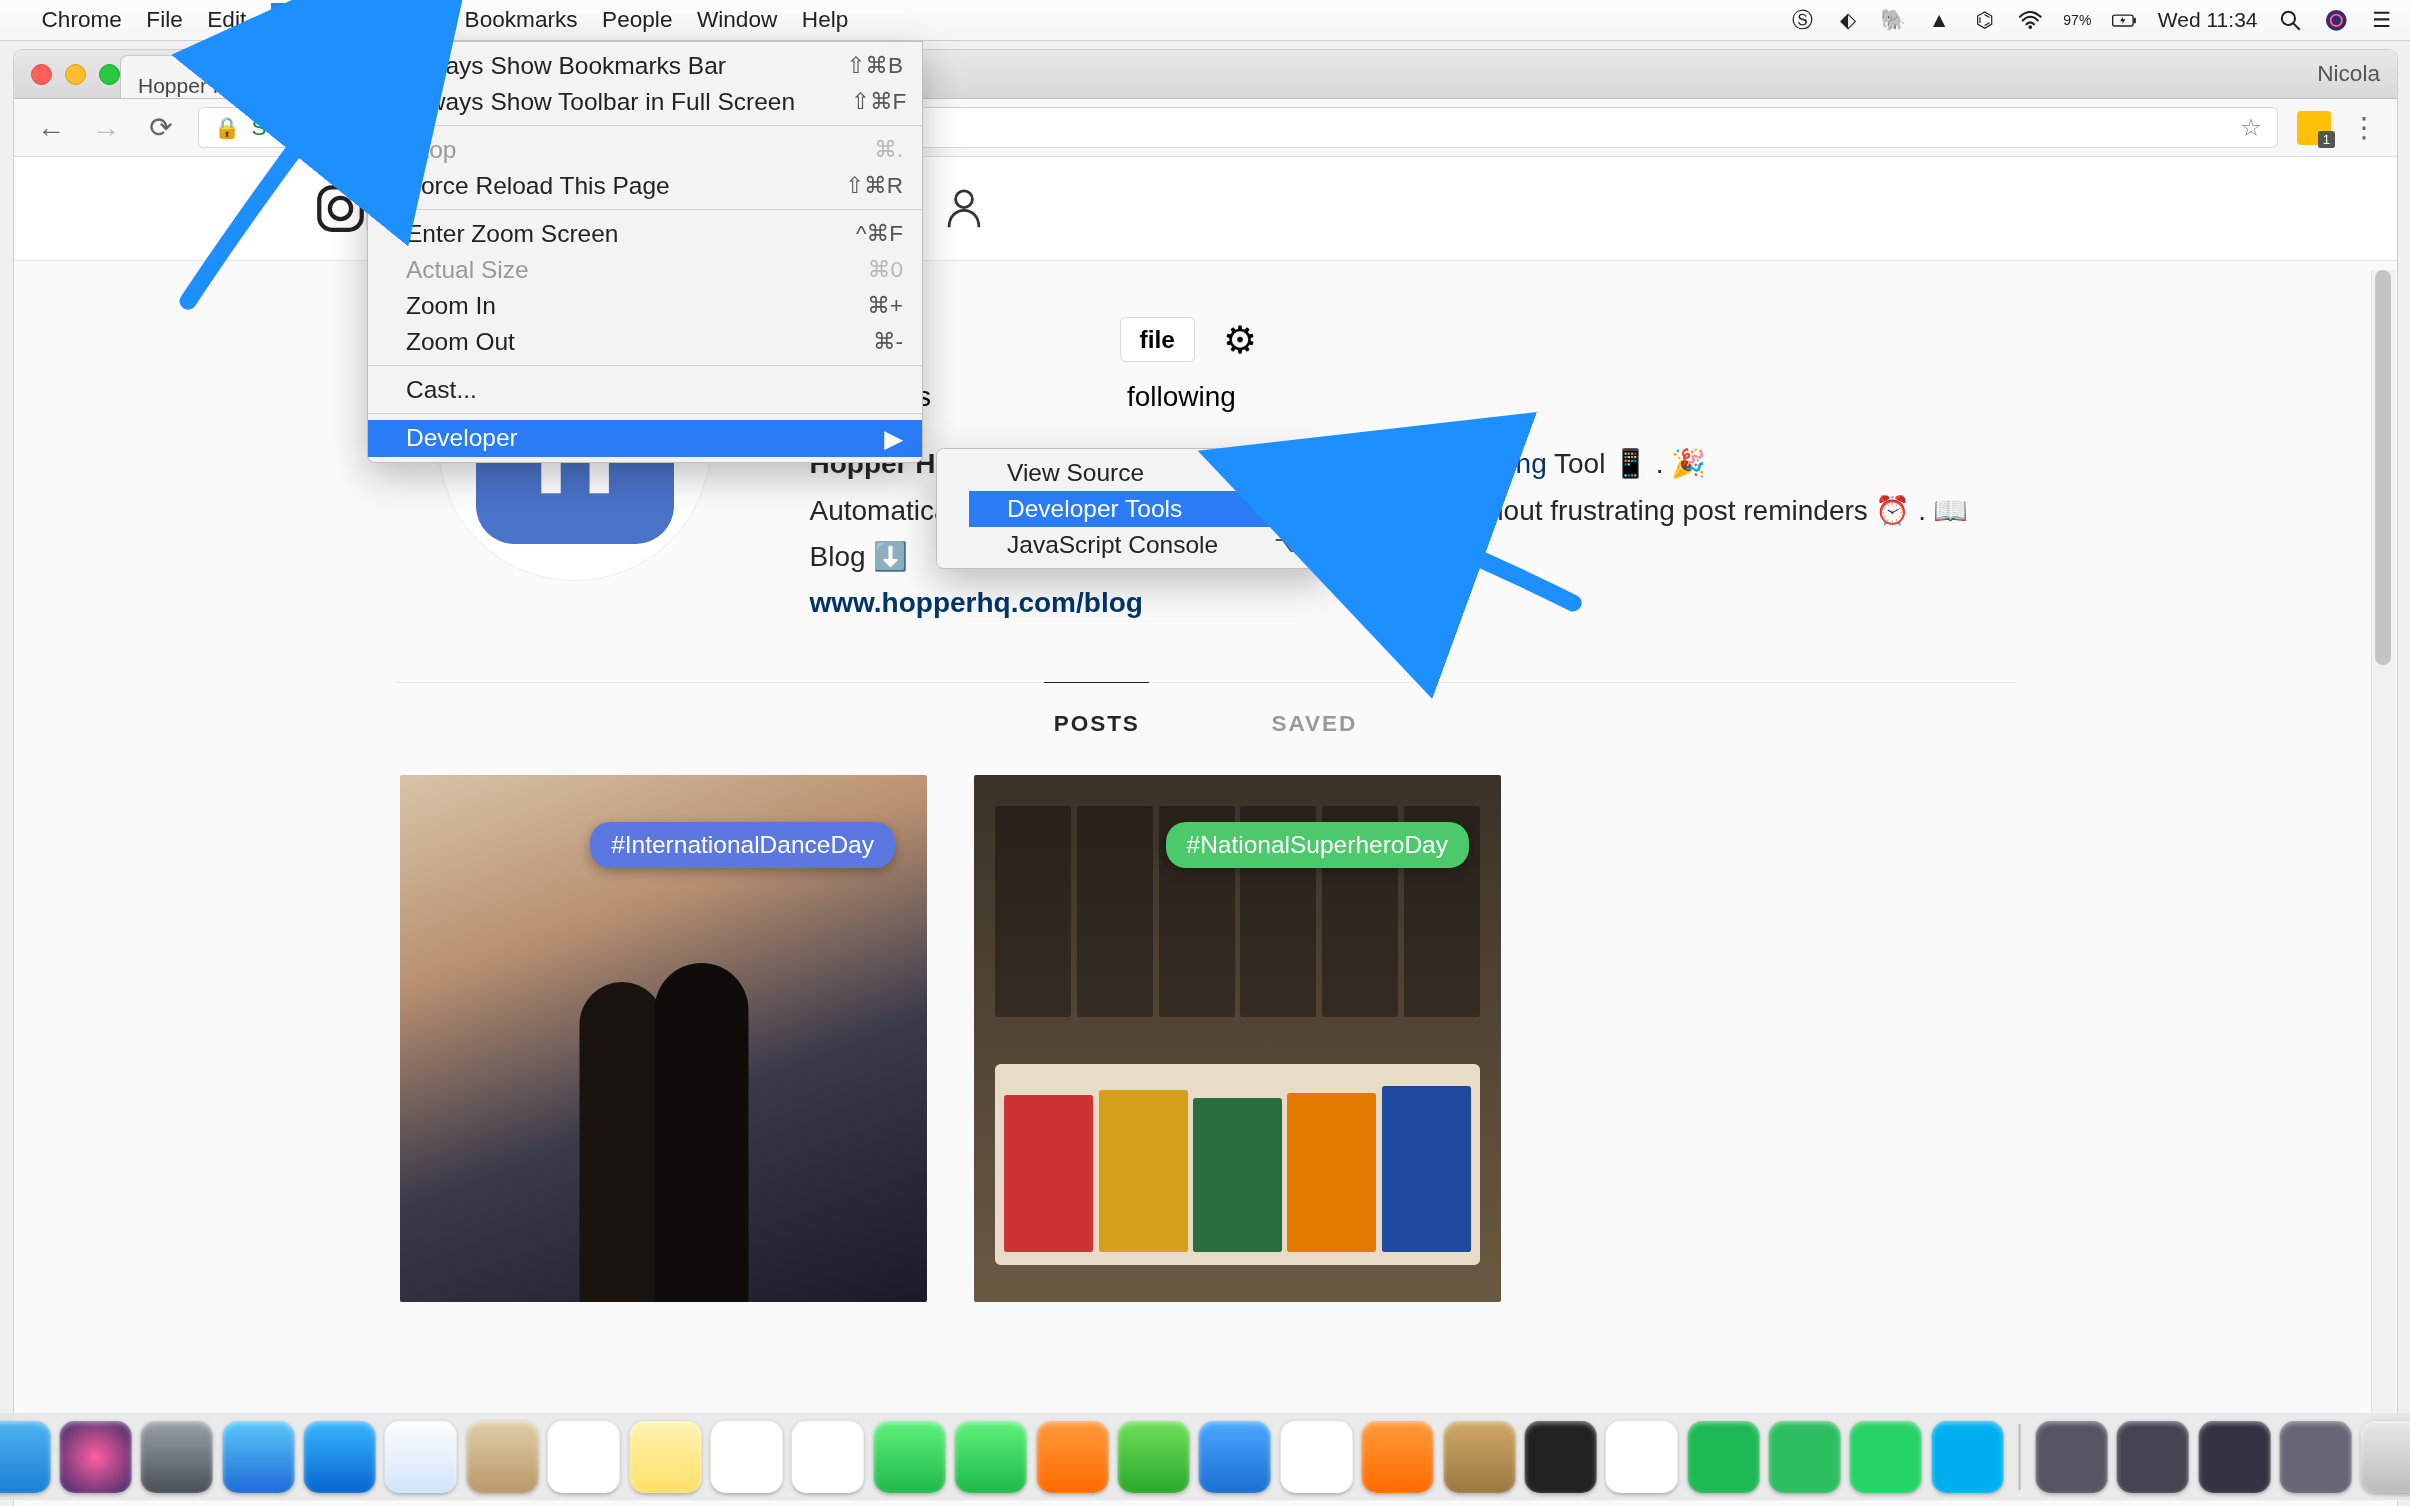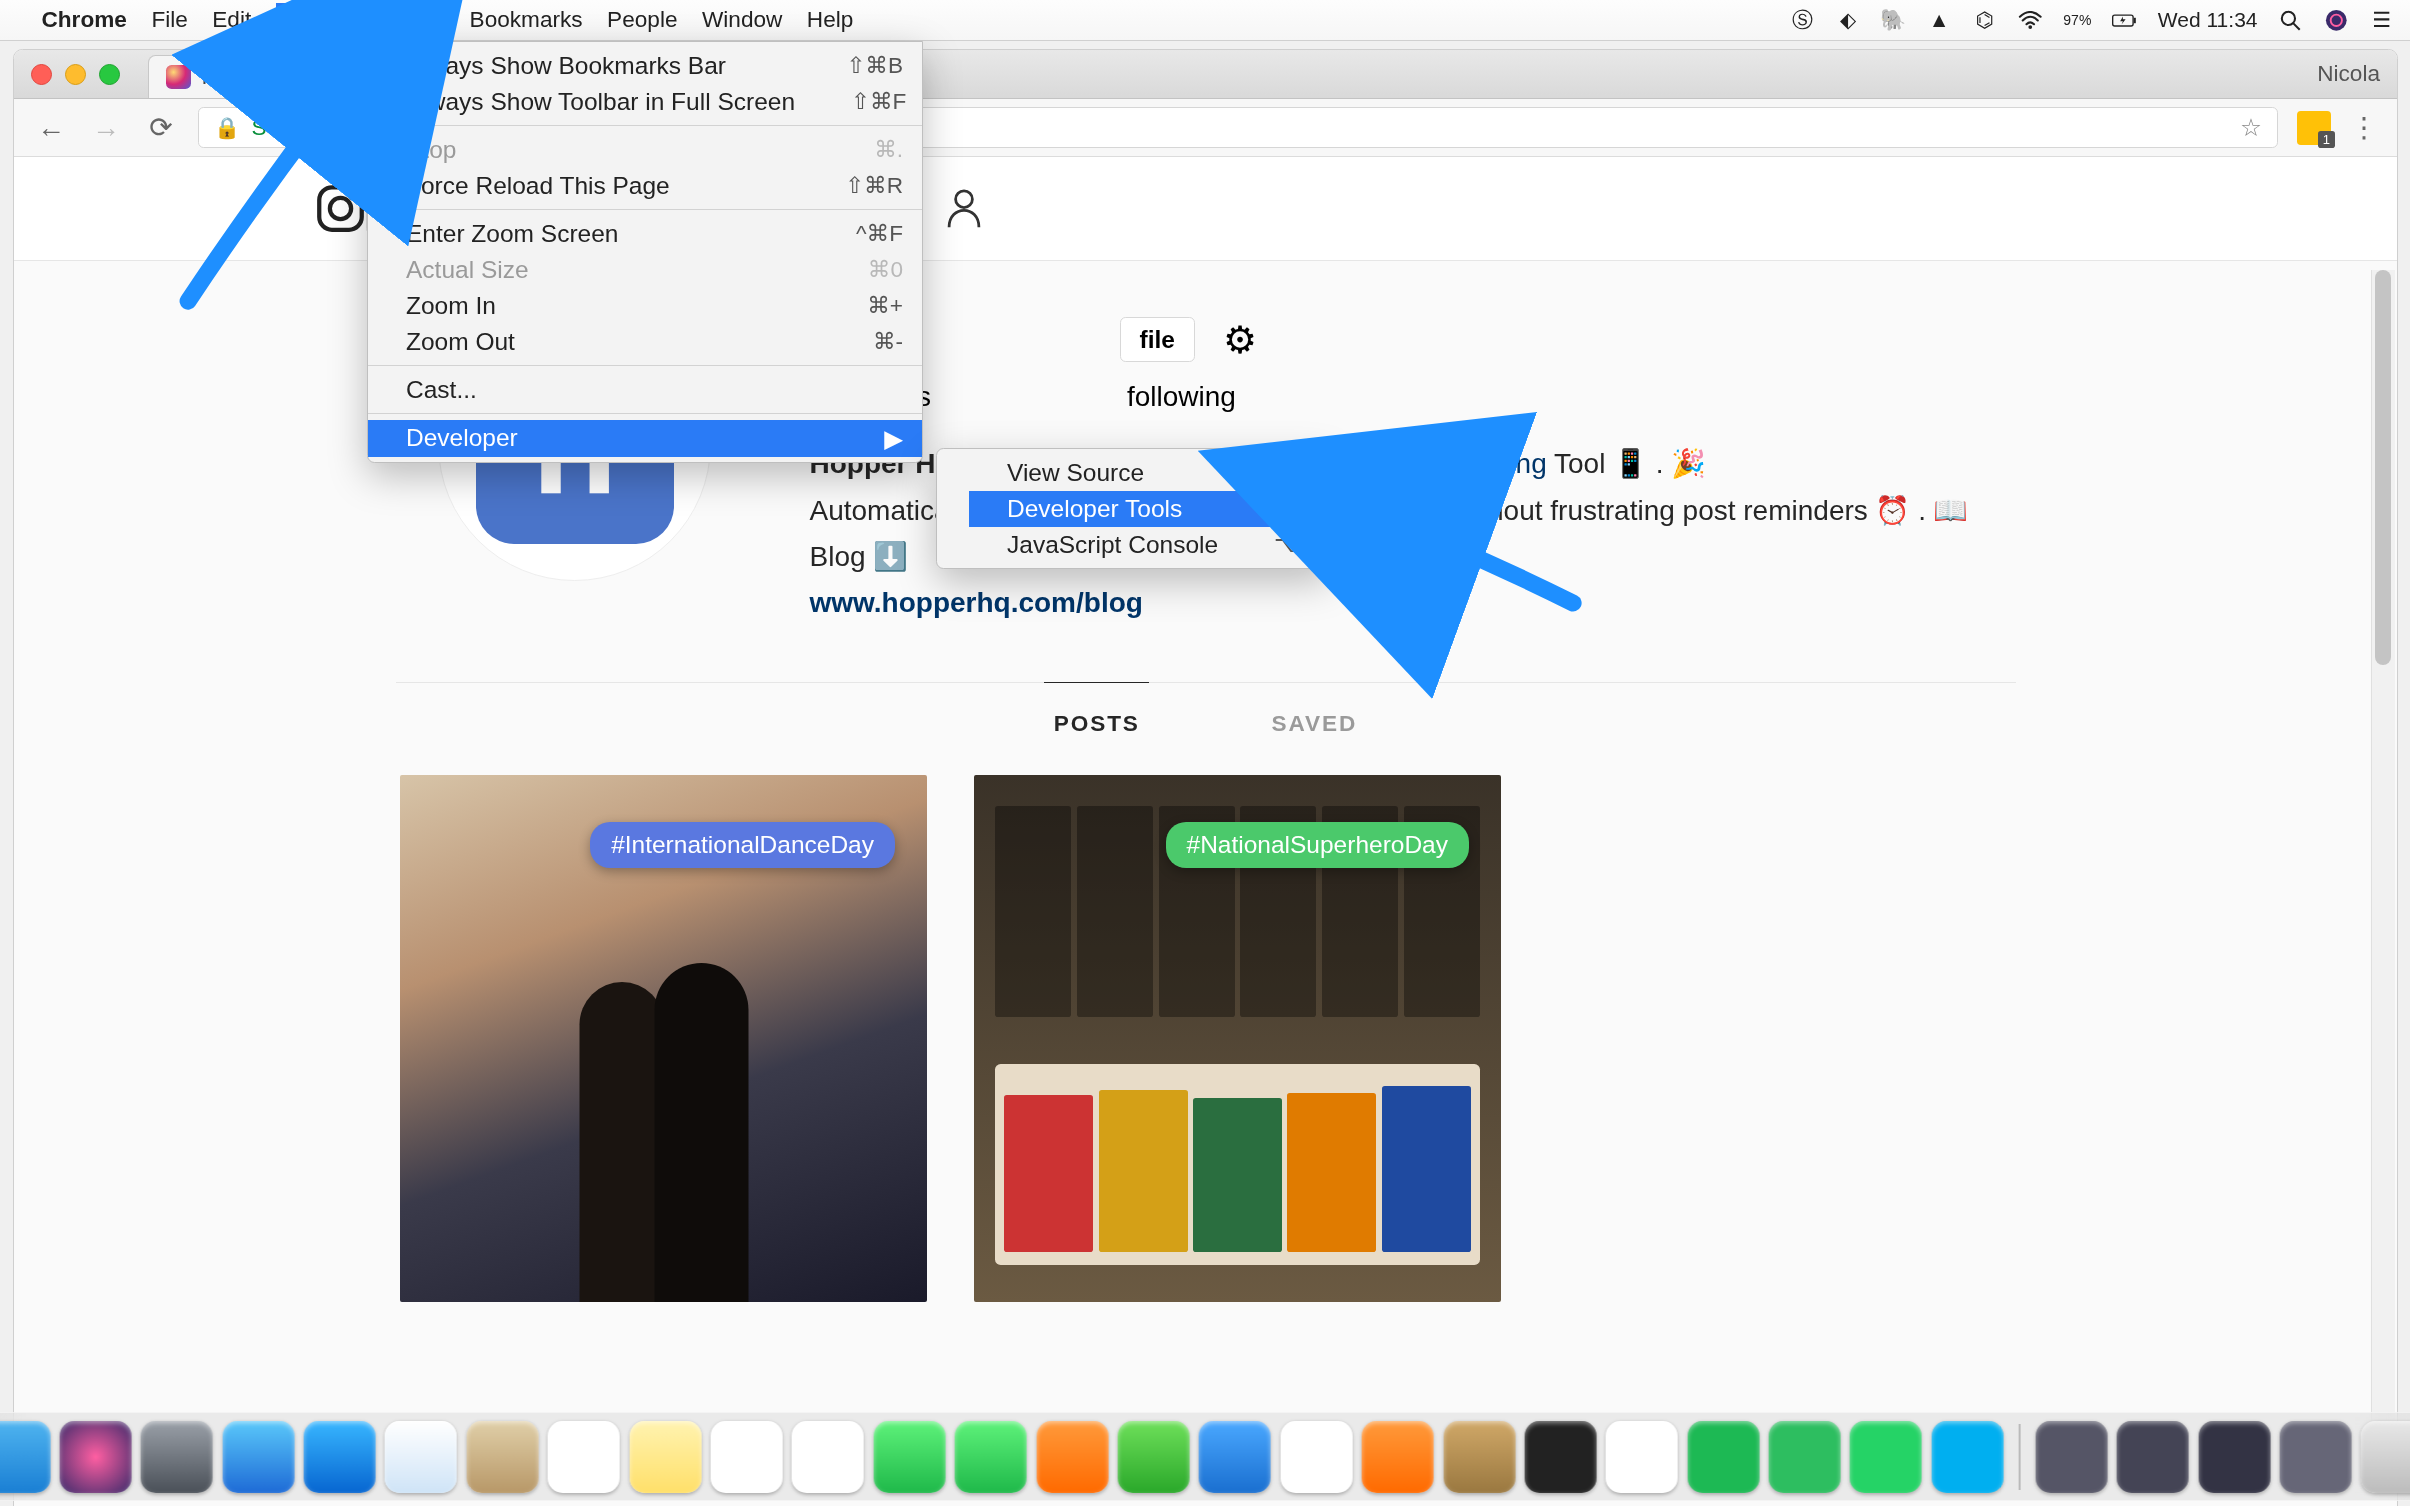--- a/index.html
+++ b/index.html
@@ -1,21 +1,21 @@
 <!DOCTYPE html>
 <html style="font-size:15px"><head>
 <meta charset="utf-8">
 <style>
   * { margin:0; padding:0; box-sizing:border-box; font-family: -apple-system, "Helvetica Neue", Arial, sans-serif; }
   body { width:2411px; height:1507px; background:#f0f0f0; overflow:hidden; position:relative; transform-origin:top left; }
 
   
   .menubar { position:absolute; top:0; left:0; right:0; height:41px; background:linear-gradient(#fdfdfd,#f6f6f6); border-bottom:0.9px solid #d0d0d0; display:flex; align-items:center; padding:0 17px; font-size:22.6px; color:#222; }
   .menubar .left { display:flex; align-items:center; gap:24.5px; }
-  .menubar .left .app { font-weight:700; }
+  .menubar .left .app { font-weight:400; }
   .menubar .left span { cursor:default; }
   .menubar .left .active { background:#2a7bf6; color:#fff; padding:3.8px 13px; border-radius:0; margin:-3.8px 0; }
   .menubar .right { margin-left:auto; display:flex; align-items:center; gap:21px; font-size:21px; }
   .menubar .right .batt { font-size:14px; }
   .menuicon { width:24.5px; height:24.5px; display:inline-flex; align-items:center; justify-content:center; }
 
   
   .dropdown { position:absolute; background:#f3f3f3; border:0.9px solid #bfbfbf; border-radius:0 0 7.5px 7.5px; box-shadow:0 13px 38px rgba(0,0,0,.25); font-size:24.5px; color:#222; padding:5.6px 0; }
   .dropdown .item { display:flex; align-items:center; padding:3.8px 19px 3.8px 38px; white-space:nowrap; position:relative; min-height:36px; }
   .dropdown .item.disabled { color:#9a9a9a; }
@@ -28,21 +28,21 @@
   .dropdown .item .arrow { margin-left:auto; padding-left:56px; }
 
   
   .chrome-window { position:absolute; top:49px; left:13px; right:13px; bottom:0; background:#fff; border:0.9px solid #cfcfcf; border-radius:9.4px 9.4px 0 0; overflow:hidden; }
   .titlebar { height:49px; background:linear-gradient(#e8e8e8,#d9d9d9); display:flex; align-items:center; padding:0 17px; border-bottom:0.9px solid #c3c3c3; }
   .traffic { display:flex; gap:13px; }
   .traffic .dot { width:21px; height:21px; border-radius:50%; }
   .dot.red{background:#ff5f57;border:0.9px solid #e1463e;}
   .dot.yellow{background:#febc2e;border:0.9px solid #d99d14;}
   .dot.green{background:#28c840;border:0.9px solid #1ea32f;}
-  .tab { margin-left:28px; background:#f5f5f5; border:0.9px solid #c8c8c8; border-bottom:none; border-radius:7.5px 7.5px 0 0; height:43px; display:flex; align-items:center; padding:0 17px; gap:11.3px; font-size:21px; color:#444; align-self:flex-end; }
+  .tab { background:#f5f5f5; border:0.9px solid #c8c8c8; border-bottom:none; border-radius:7.5px 7.5px 0 0; height:43px; display:flex; align-items:center; padding:0 17px; gap:11.3px; font-size:21px; color:#444; align-self:flex-end;flex-direction:column; }
   .tab .favicon { width:24.5px; height:24.5px; border-radius:5.6px; background:radial-gradient(circle at 30% 30%, #feda75, #d62976 50%, #4f5bd5); }
   .titlebar .user { margin-left:auto; font-size:22.6px; color:#555; }
 
   .toolbar { height:58px; background:#f7f7f7; border-bottom:0.9px solid #dcdcdc; display:flex; align-items:center; padding:0 19px; gap:19px; }
   .toolbar .navbtn { width:36px; height:36px; display:flex; align-items:center; justify-content:center; font-size:28px; color:#666; }
   .omnibox { flex:1; height:41px; background:#fff; border:0.9px solid #d6d6d6; border-radius:5.6px; display:flex; align-items:center; padding:0 15px; font-size:22.6px; color:#555; gap:11.3px; }
   .omnibox .lock { color:#0a8f3c; font-size:21px; }
   .omnibox .secure { color:#0a8f3c; }
   .omnibox .star { margin-left:auto; color:#888; font-size:24.5px;}
   .toolbar .ext { width:34px; height:34px; background:#ffc107; border-radius:3.8px; display:flex; align-items:center; justify-content:center; font-size:17px; color:#333; position:relative;}

